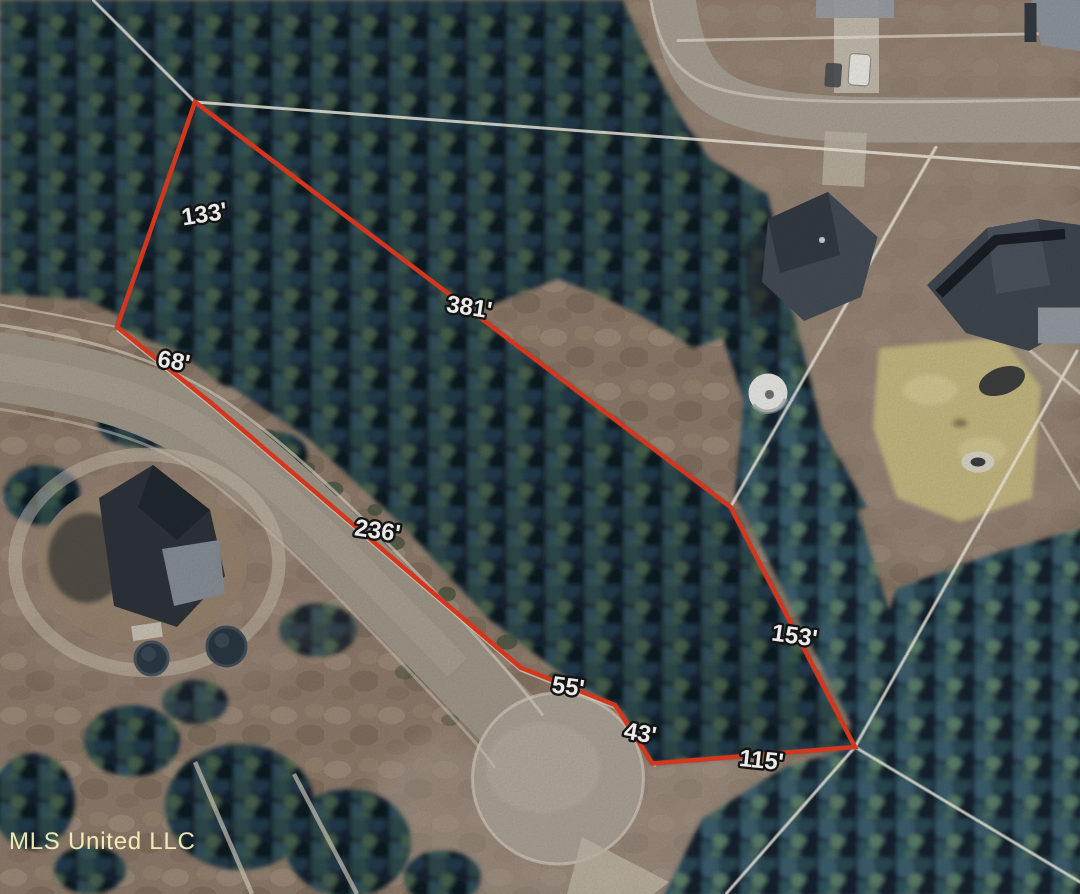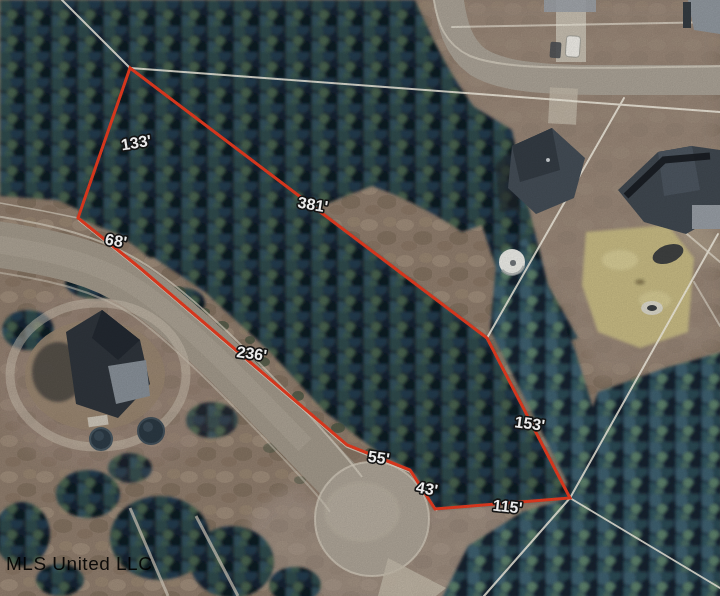--- a/index.html
+++ b/index.html
@@ -9,22 +9,22 @@
   }
   .stage svg{position:absolute;left:0;top:0;}
   .dim-label{
     font-family:"Liberation Sans",sans-serif;
     font-size:16px;font-weight:bold;
     fill:#ffffff;stroke:#161616;stroke-width:3.2px;
     paint-order:stroke;stroke-linejoin:round;text-anchor:middle;
   }
   .watermark{
     position:absolute;left:6px;top:553px;
-    font-size:19px;font-weight:normal;letter-spacing:0.5px;
-    color:#000000;opacity:0.9;user-select:none;
+    font-size:16px;font-weight:normal;letter-spacing:0.5px;
+    color:#fef9c3;opacity:0.9;user-select:none;
   }
 </style>
 </head>
 <body>
 
 <div class="stage">
 <svg width="720" height="596" viewBox="0 0 720 596">
   <defs>
     <pattern id="canopy" width="26" height="26" patternUnits="userSpaceOnUse">
       <rect width="26" height="26" fill="#1d2a33"></rect>

